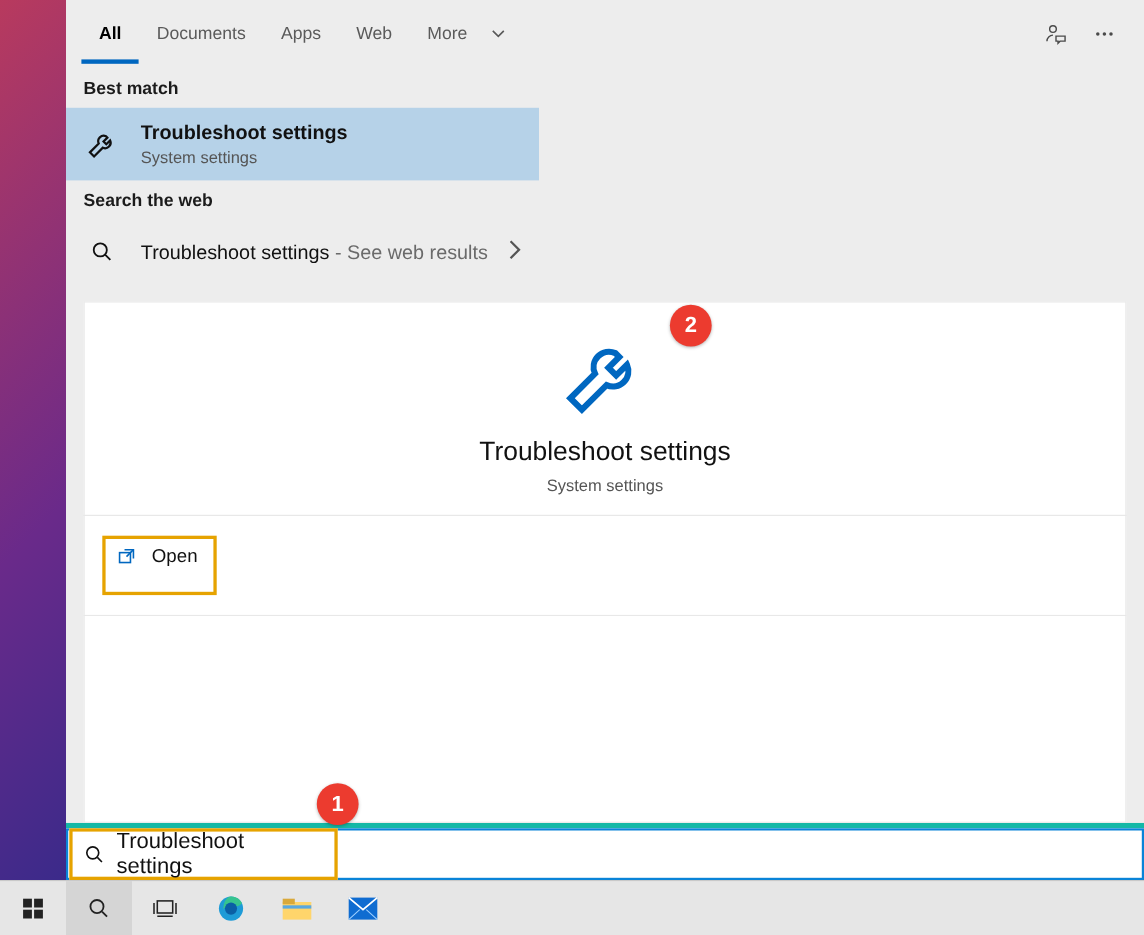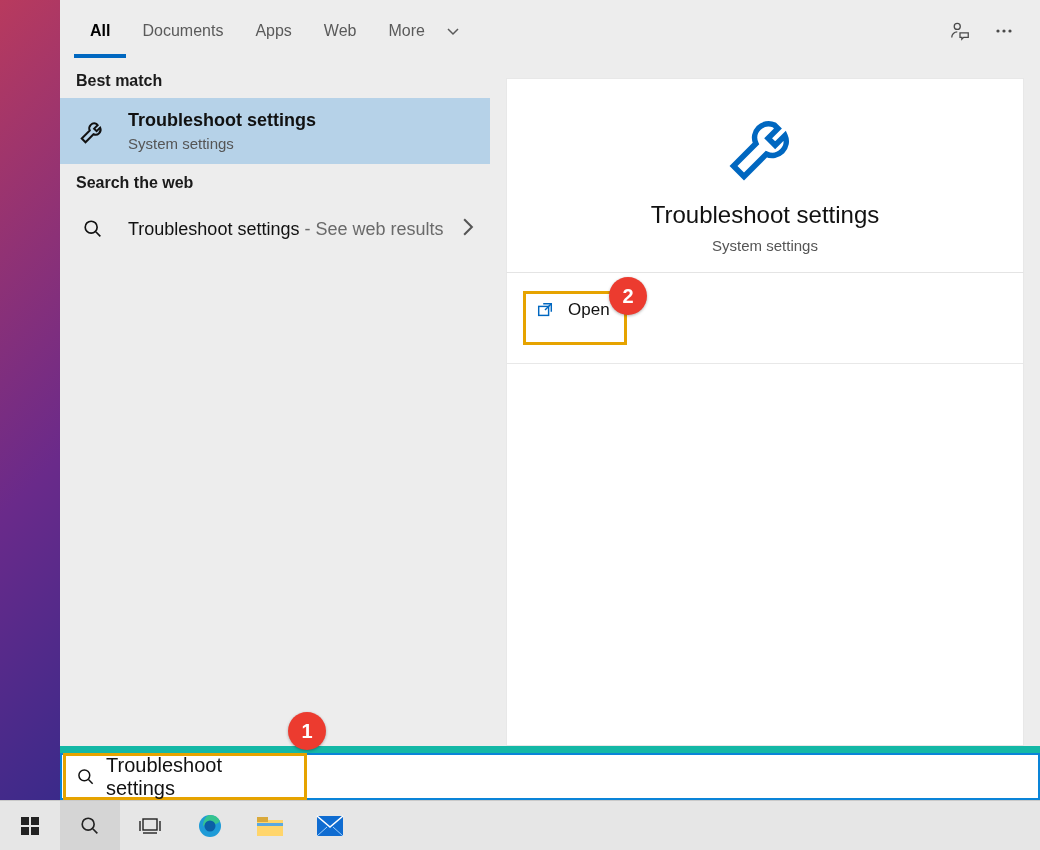--- a/index.html
+++ b/index.html
@@ -14,42 +14,42 @@
     z-index: 0;
   }
 
   
   .search-panel {
     position: absolute;
     left: 60px; top: 0;
     width: 980px; height: 753px;
     background: #ededed;
     z-index: 2;
-    border-bottom: 7px solid #14b8a6;
+    border-bottom: 5px solid #14b8a6;
   }
   .tabs-row {
     display: flex; align-items: center; height: 62px;
     background: #ededed;
     padding: 0 14px 0 14px;
   }
   .tab {
     padding: 18px 16px 18px 16px;
     font-size: 16px;
     color: #5a5a5a;
     cursor: pointer;
   }
   .tab.active { color: #000; font-weight: 600; border-bottom: 4px solid #0067c0; padding-bottom: 14px; }
   .tab.more { display:flex; align-items:center; gap:22px; }
   .tabs-spacer { flex: 1; }
   .tabs-iconbtn {
     width: 44px; height: 44px; display:flex; align-items:center; justify-content:center;
     color: #4a4a4a; border-radius: 2px; cursor: pointer;
   }
   .panel-body {
-    display:flex; height: calc(100% - 62px);
+    display:flex; height: calc(100% - 62px); flex-direction: column;
   }
   .left-col {
     width: 430px; background: #ededed;
     display:flex; flex-direction:column;
   }
   .right-col {
     flex:1; background: #ededed; padding: 16px 16px 0 16px;
   }
   .section-header {
     padding: 10px 16px 8px 16px;

